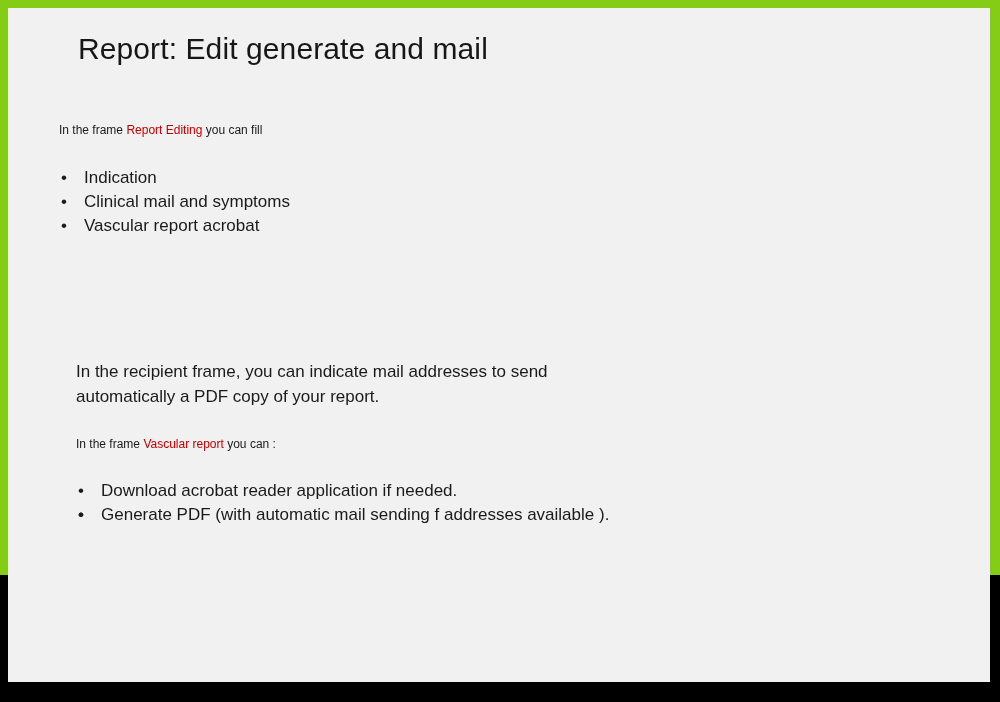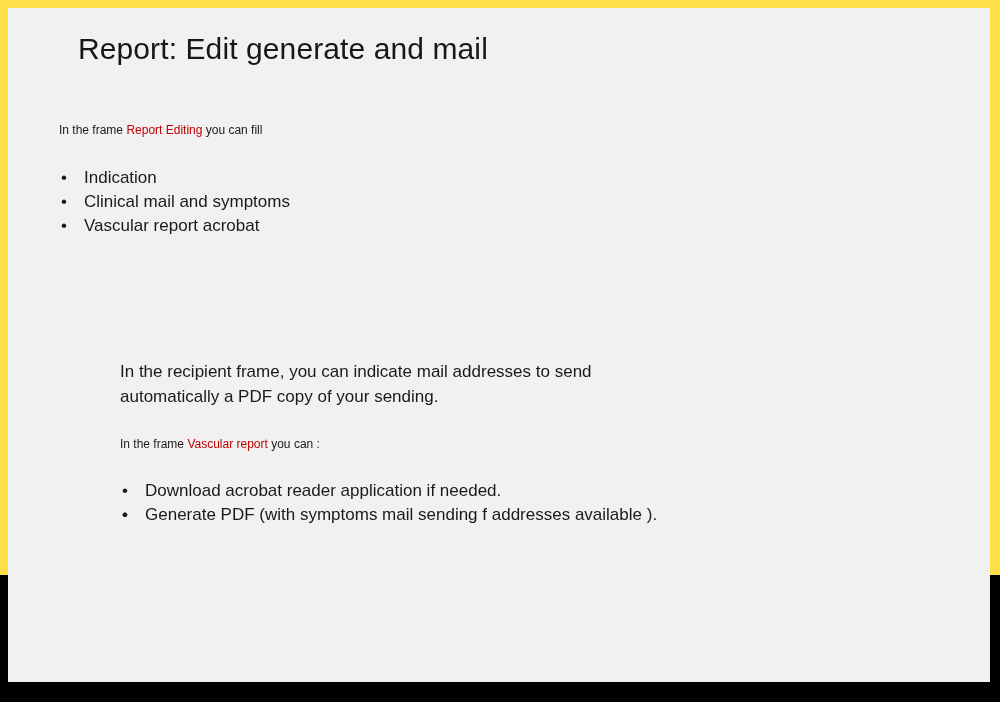--- a/index.html
+++ b/index.html
@@ -16,21 +16,21 @@
     -webkit-font-smoothing: antialiased;
   }
 
   
   #slide-frame {
     position: absolute;
     left: 0;
     top: 0;
     width: 1000px;
     height: 575px;
-    background: #fde047;
+    background: #84cc16;
   }
 
   
   #slide-canvas {
     position: absolute;
     left: 8px;
     top: 8px;
     width: 982px;
     height: 674px;
     background: #F1F1F1;
@@ -56,21 +56,20 @@
     top: 110px;
     width: 860px;
   }
 
   
   #block-two {
     position: absolute;
     left: 68px;
     top: 352px;
     width: 860px;
-    margin-left: 44px;
   }
 
   .intro-line {
     font-size: 12px;
     line-height: 24px;
     color: #1A1A1A;
     white-space: nowrap;
   }
 
   .accent {
@@ -145,40 +144,40 @@
           <span class="bullet-glyph">•</span>
           <span>Vascular report acrobat</span>
         </li>
       </ul>
     </div>
 
     <div id="block-two">
 
       <div class="body-paragraph">
         <span class="para-line">In the recipient frame, you can indicate mail addresses to send</span>
-        <span class="para-line">automatically a PDF copy of your sending.</span>
+        <span class="para-line">automatically a PDF copy of your report.</span>
       </div>
 
       <div class="gap-between-paras"></div>
 
       <div class="intro-line">
         <span>In the frame </span><span class="accent">Vascular report</span><span> you can :</span>
       </div>
 
       <div class="gap-before-list"></div>
 
       <ul class="bullet-list">
         <li class="bullet-item">
           <span class="bullet-glyph">•</span>
           <span>Download acrobat reader application if needed.</span>
         </li>
         <li class="bullet-item">
           <span class="bullet-glyph">•</span>
         </li>
         <li class="bullet-item">
           <span class="bullet-glyph">•</span>
-          <span>Generate PDF (with symptoms mail sending f addresses available ).</span>
+          <span>Generate PDF (with automatic mail sending f addresses available ).</span>
         </li>
       </ul>
     </div>
 
   </div>
 </div>
 
 </body></html>

